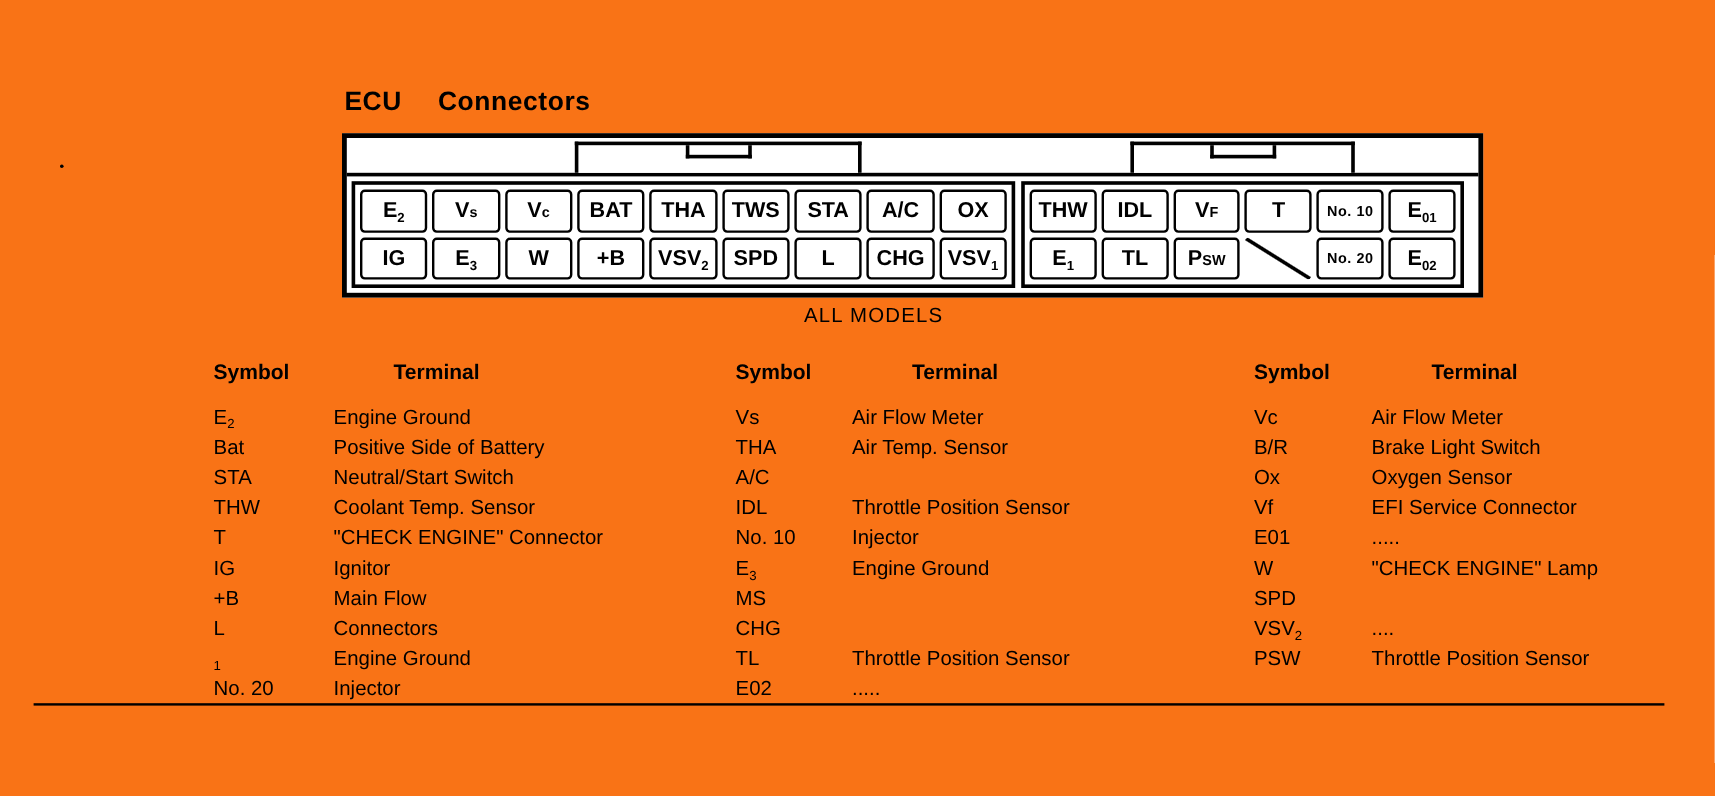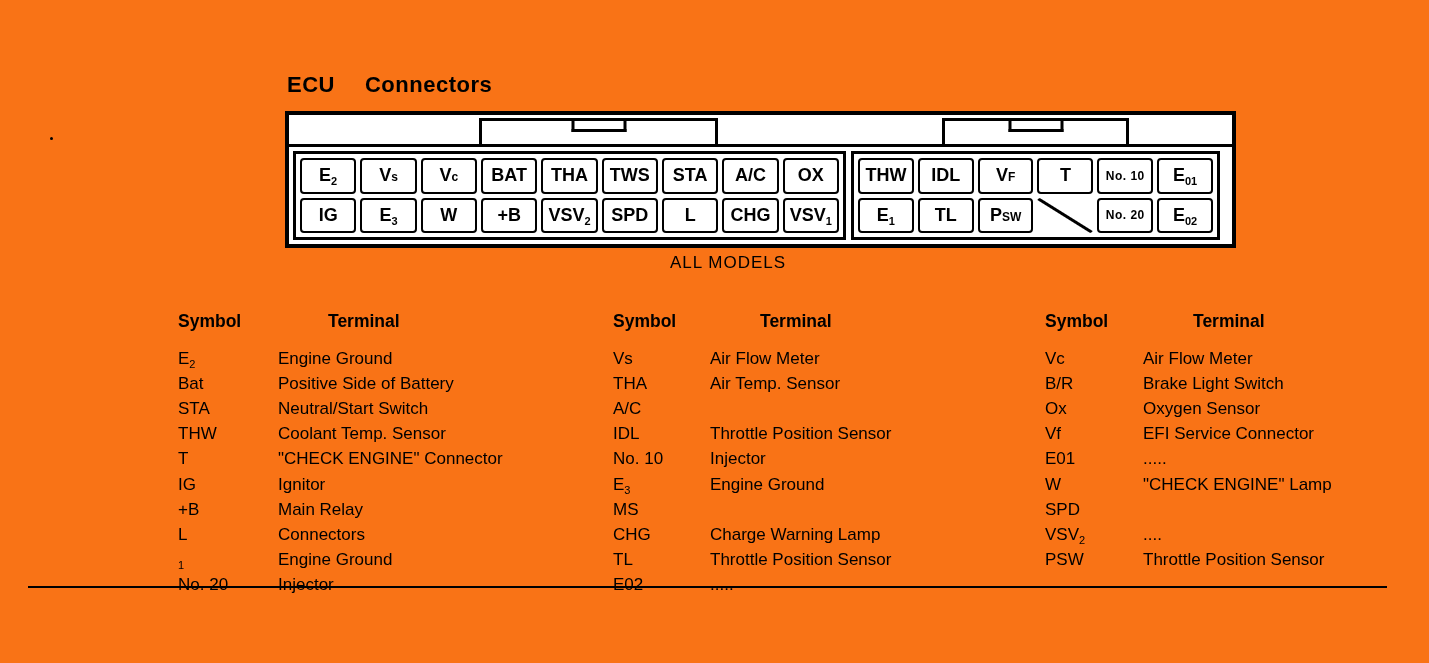--- a/index.html
+++ b/index.html
@@ -33,21 +33,21 @@
         #000 calc(50% + 1px),transparent calc(50% + 2px));}
   .clabel{font-weight:bold;font-size:18px;white-space:nowrap;}
   .clabel.small{font-size:12px;letter-spacing:.5px;}
   .clabel .sml{font-size:12px;font-weight:bold;}
   .clabel .sub{font-size:11px;font-weight:bold;position:relative;bottom:-4px;}
 
   
   #all-models{position:absolute;left:670px;top:253px;font-size:17px;letter-spacing:1px;}
 
   
-  .legend-group{position:absolute;top:300px;margin-top:11px;}
+  .legend-group{position:absolute;top:300px;}
   #g1{left:178px;width:432px;--symw:100px;}
   #g2{left:613px;width:425px;--symw:97px;}
   #g3{left:1045px;width:370px;--symw:98px;}
   .lheader{display:grid;grid-template-columns:var(--symw) 1fr;font-weight:bold;font-size:17.5px;}
   .lheader .thead{padding-left:50px;}
   .lrows{margin-top:14px;}
   .lrow{display:grid;grid-template-columns:var(--symw) 1fr;height:25.2px;align-items:center;}
   .lsym,.lterm{font-size:17px;white-space:nowrap;}
   .lsym .sub{font-size:11px;position:relative;bottom:-4px;}
 
@@ -194,21 +194,21 @@
         <div class="lrow">
           <span class="lsym">T</span>
           <span class="lterm">"CHECK ENGINE" Connector</span>
         </div>
         <div class="lrow">
           <span class="lsym">IG</span>
           <span class="lterm">Ignitor</span>
         </div>
         <div class="lrow">
           <span class="lsym">+B</span>
-          <span class="lterm">Main Relay</span>
+          <span class="lterm">Main Flow</span>
         </div>
         <div class="lrow">
           <span class="lsym">L</span>
           <span class="lterm">Connectors</span>
         </div>
         <div class="lrow">
           <span class="lsym"><span class="sub">1</span></span>
           <span class="lterm">Engine Ground</span>
         </div>
         <div class="lrow">
@@ -245,21 +245,20 @@
         </div>
         <div class="lrow">
           <span class="lsym">E<span class="sub">3</span></span>
           <span class="lterm">Engine Ground</span>
         </div>
         <div class="lrow">
           <span class="lsym">MS</span>
         </div>
         <div class="lrow">
           <span class="lsym">CHG</span>
-          <span class="lterm">Charge Warning Lamp</span>
         </div>
         <div class="lrow">
           <span class="lsym">TL</span>
           <span class="lterm">Throttle Position Sensor</span>
         </div>
         <div class="lrow">
           <span class="lsym">E02</span>
           <span class="lterm">.....</span>
         </div>
       </div>

